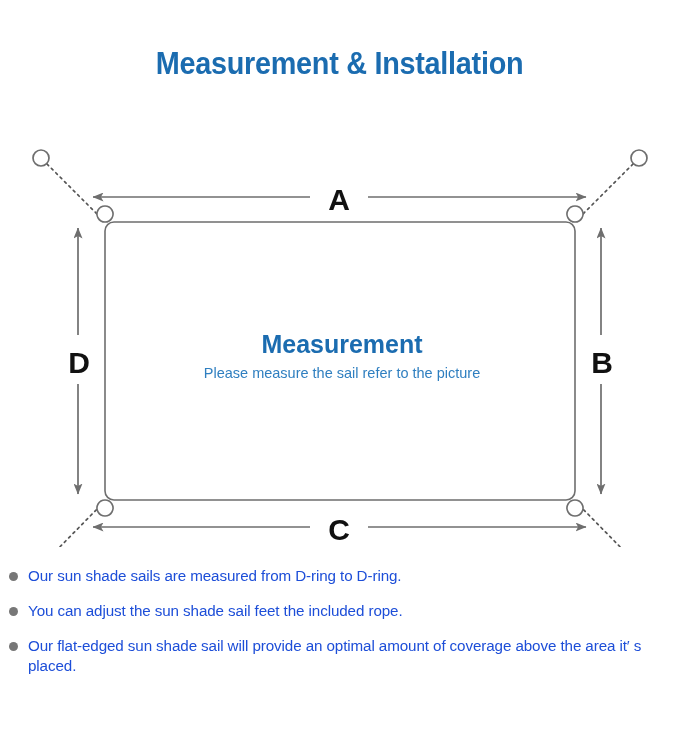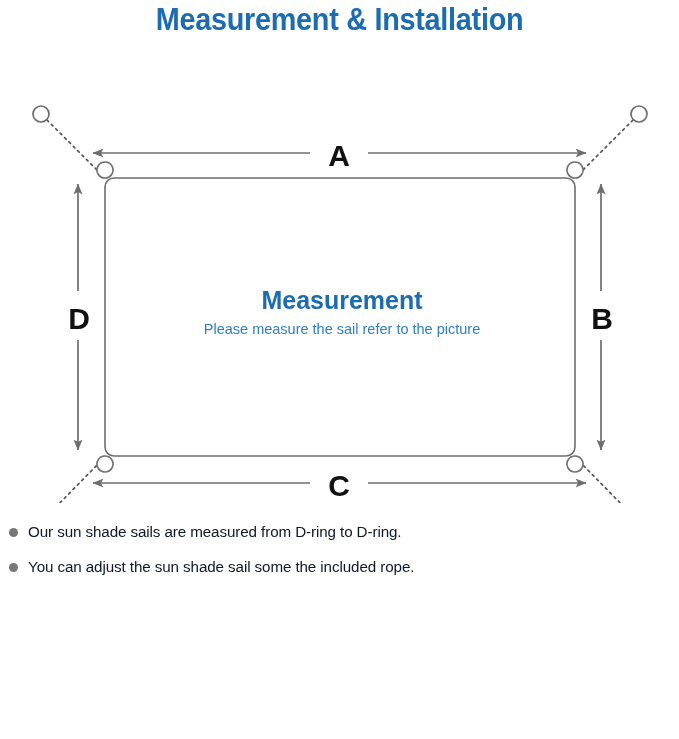--- a/index.html
+++ b/index.html
@@ -13,20 +13,21 @@
     height: 739px;
     font-family: "Liberation Sans", sans-serif;
     color: #4a4a4a;
     overflow: hidden;
     position: relative;
   }
   .page {
     width: 679px;
     height: 566px;
     position: relative;
+    margin-top: 44px;
   }
   .title {
     text-align: center;
     font-family: "Liberation Sans", sans-serif;
     font-weight: bold;
     font-size: 31px;
     letter-spacing: -0.3px;
     color: #1b6cb0;
     margin: 0;
     padding-top: 2px;
@@ -54,21 +55,21 @@
     list-style: none;
   }
   .note-item {
     position: relative;
     padding-left: 28px;
     padding-right: 8px;
     margin-bottom: 15px;
     font-family: "Liberation Sans", sans-serif;
     font-size: 15.2px;
     line-height: 20px;
-    color: #0f172a;
+    color: #1d4ed8;
     letter-spacing: -0.1px;
   }
   .note-item .bullet {
     position: absolute;
     left: 9px;
     top: 6px;
     width: 9px;
     height: 9px;
     border-radius: 50%;
     background: #777777;
@@ -148,17 +149,21 @@
     </svg>
   </div>
 
   <ul class="notes">
     <li class="note-item">
       <span class="bullet"></span>
       <span class="note-text">Our sun shade sails are measured from D-ring to D-ring.</span>
     </li>
     <li class="note-item">
       <span class="bullet"></span>
-      <span class="note-text">You can adjust the sun shade sail some the included rope.</span>
+      <span class="note-text">You can adjust the sun shade sail feet the included rope.</span>
+    </li>
+    <li class="note-item">
+      <span class="bullet"></span>
+      <span class="note-text">Our flat-edged sun shade sail will provide an optimal amount of coverage above the area it′ s placed.</span>
     </li>
   </ul>
 
 </div>
 
 </body></html>

